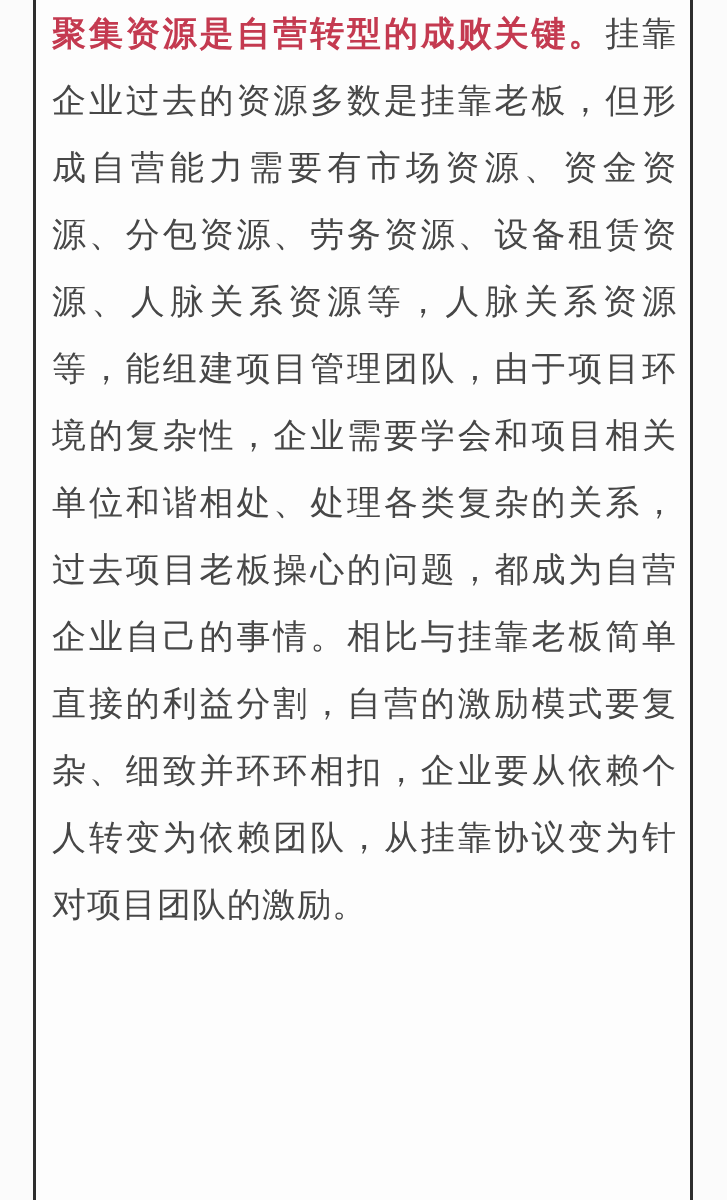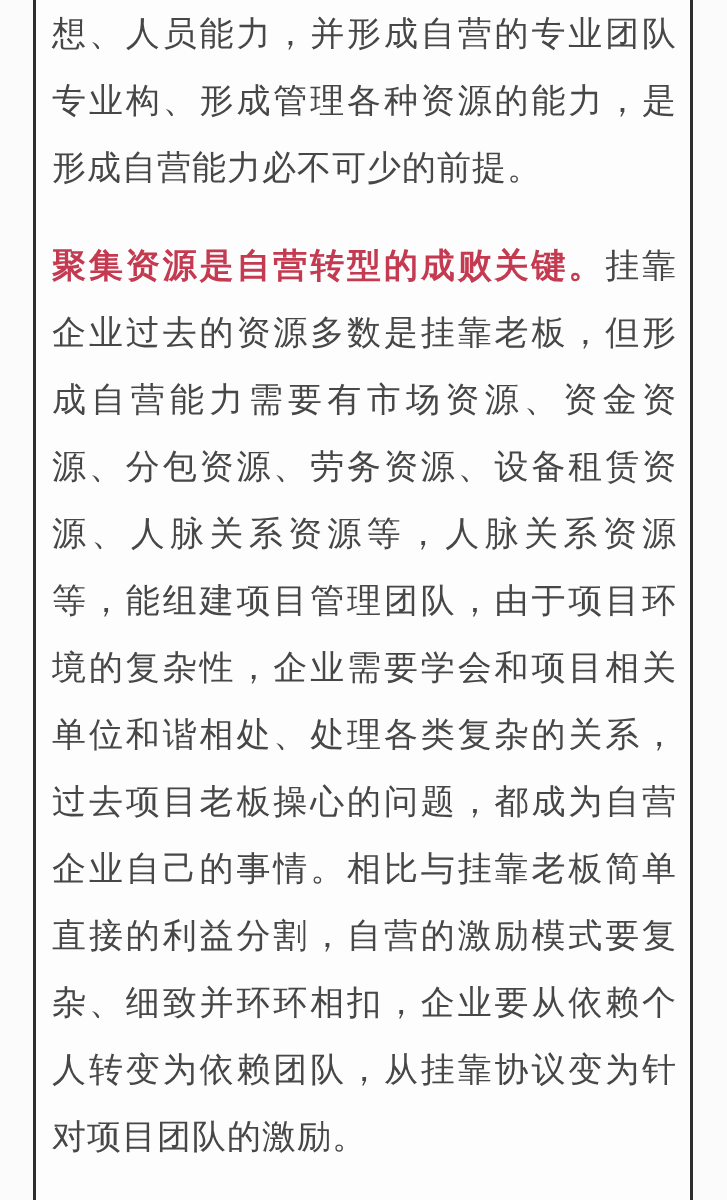--- a/index.html
+++ b/index.html
@@ -47,17 +47,16 @@
     font-weight:bold;
     margin-top:21px;
   }
 </style>
 </head>
 <body>
 
 <div class="page">
   <div class="content-box">
     <div>
-        <p class="para"><span>想、人员能力，并形成自营的专业团队专业构、形成管理各种资源的能力，是形成自营能力必不可少的前提。</span></p>
         <p class="para"><strong class="lead">聚集资源是自营转型的成败关键。</strong><span>挂靠企业过去的资源多数是挂靠老板，但形成自营能力需要有市场资源、资金资源、分包资源、劳务资源、设备租赁资源、人脉关系资源等，人脉关系资源等，能组建项目管理团队，由于项目环境的复杂性，企业需要学会和项目相关单位和谐相处、处理各类复杂的关系，过去项目老板操心的问题，都成为自营企业自己的事情。相比与挂靠老板简单直接的利益分割，自营的激励模式要复杂、细致并环环相扣，企业要从依赖个人转变为依赖团队，从挂靠协议变为针对项目团队的激励。</span></p>
       </div>
   </div>
 </div>
 
 </body></html>

